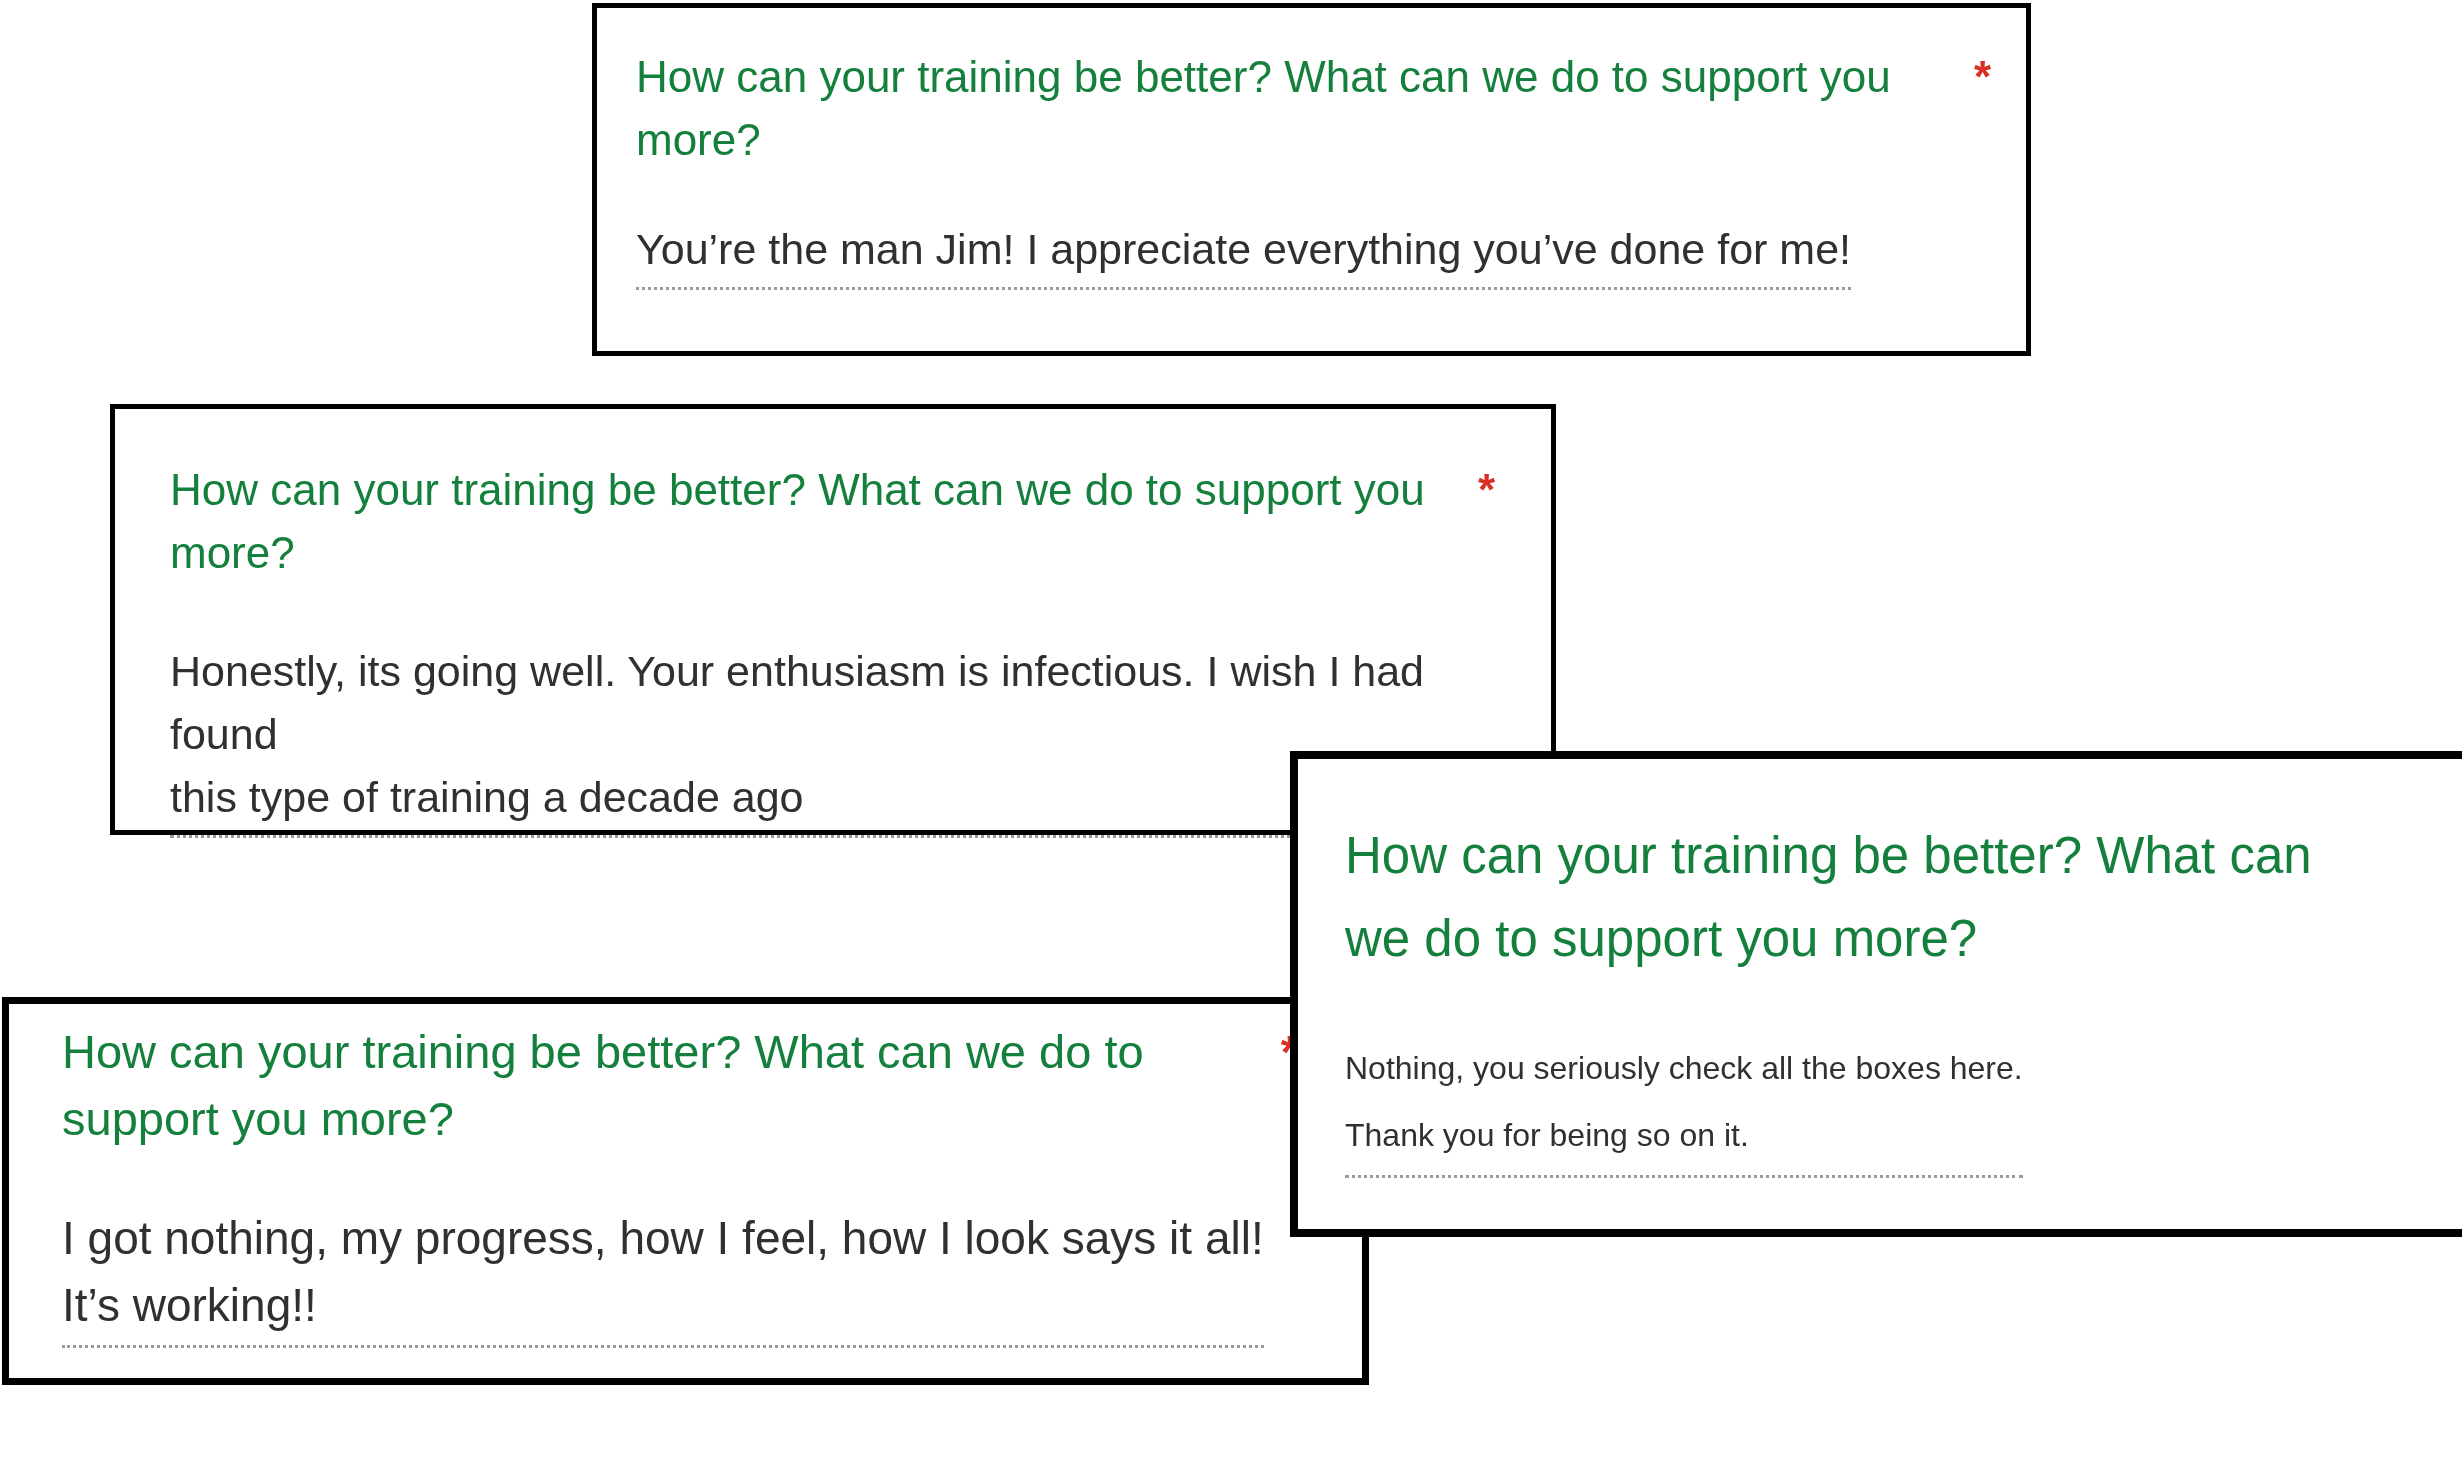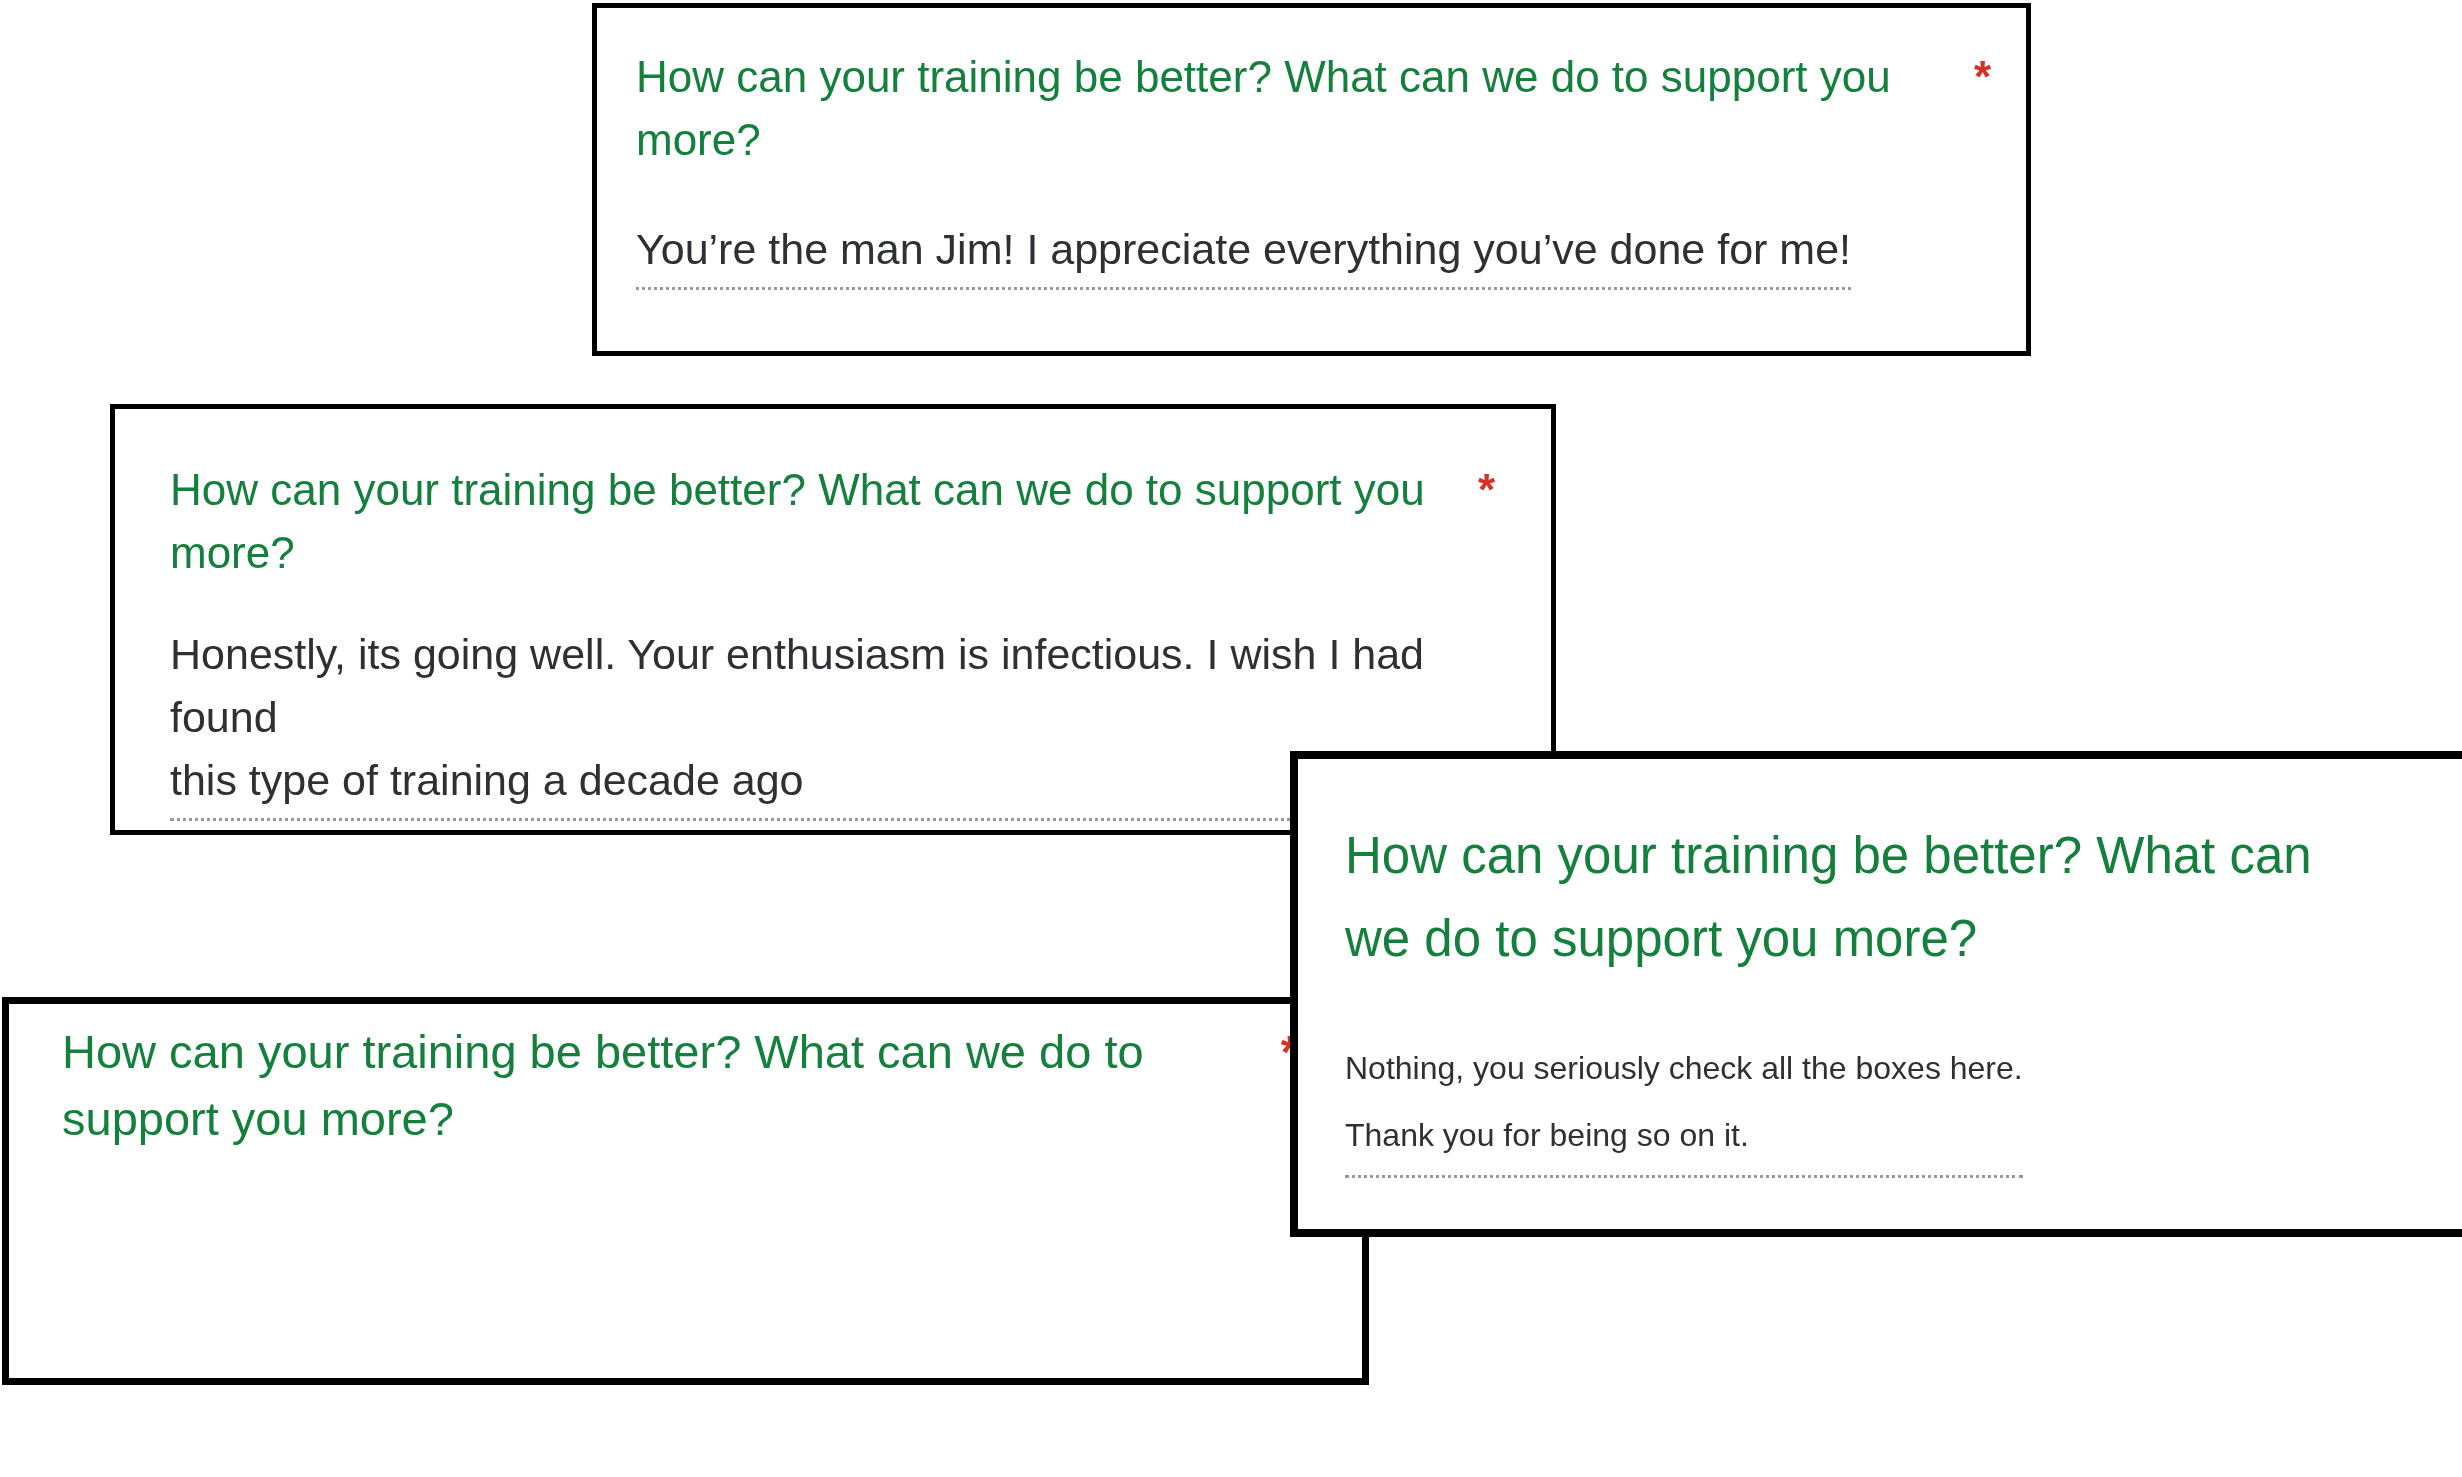--- a/index.html
+++ b/index.html
@@ -45,21 +45,21 @@
   
   .card-1 { left: 592px; top: 3px; width: 1439px; height: 353px; padding: 37px 39px; z-index: 4; }
   .card-1 .q-text { font-size: 44px; line-height: 63px; }
   .card-1 .req    { font-size: 44px; line-height: 63px; top: 37px; right: 35px; }
   .card-1 .a-text { font-size: 43px; line-height: 63px; margin-top: 47px; }
 
   
   .card-2 { left: 110px; top: 404px; width: 1446px; height: 431px; padding: 49px 55px; z-index: 1; }
   .card-2 .q-text { font-size: 44px; line-height: 63px; }
   .card-2 .req    { font-size: 44px; line-height: 63px; top: 49px; right: 56px; }
-  .card-2 .a-text { font-size: 43px; line-height: 63px; margin-top: 39px; }
+  .card-2 .a-text { font-size: 43px; line-height: 63px; margin-top: 56px; }
 
   
   .card-3 { left: 2px; top: 997px; width: 1367px; height: 388px; padding: 13.8px 53px; border-width: 7.9px; z-index: 2; }
   .card-3 .q-text { font-size: 47px; line-height: 67px; }
   .card-3 .req    { font-size: 47px; line-height: 67px; top: 13.8px; right: 63px; }
   .card-3 .a-text { font-size: 46px; line-height: 67px; margin-top: 53px; }
 
   
   .card-4 { left: 1290px; top: 751px; width: 1316px; height: 486px; padding: 55px 47px; border-width: 8.9px; z-index: 3; }
   .card-4 .q-text { font-size: 51px; line-height: 83px; }
@@ -83,20 +83,22 @@
 more?</p>
     <span class="req">*</span>
     <p class="a-text">Honestly, its going well. Your enthusiasm is infectious. I wish I had found
 this type of training a decade ago</p>
   </div>
 
   <div class="card card-3">
     <p class="q-text">How can your training be better? What can we do to
 support you more?</p>
     <span class="req">*</span>
+    <p class="a-text">I got nothing, my progress, how I feel, how I look says it all!
+It’s working!!</p>
   </div>
 
   <div class="card card-4">
     <p class="q-text">How can your training be better? What can
 we do to support you more?</p>
     <span class="req">*</span>
     <p class="a-text">Nothing, you seriously check all the boxes here.
 Thank you for being so on it.</p>
   </div>
 

